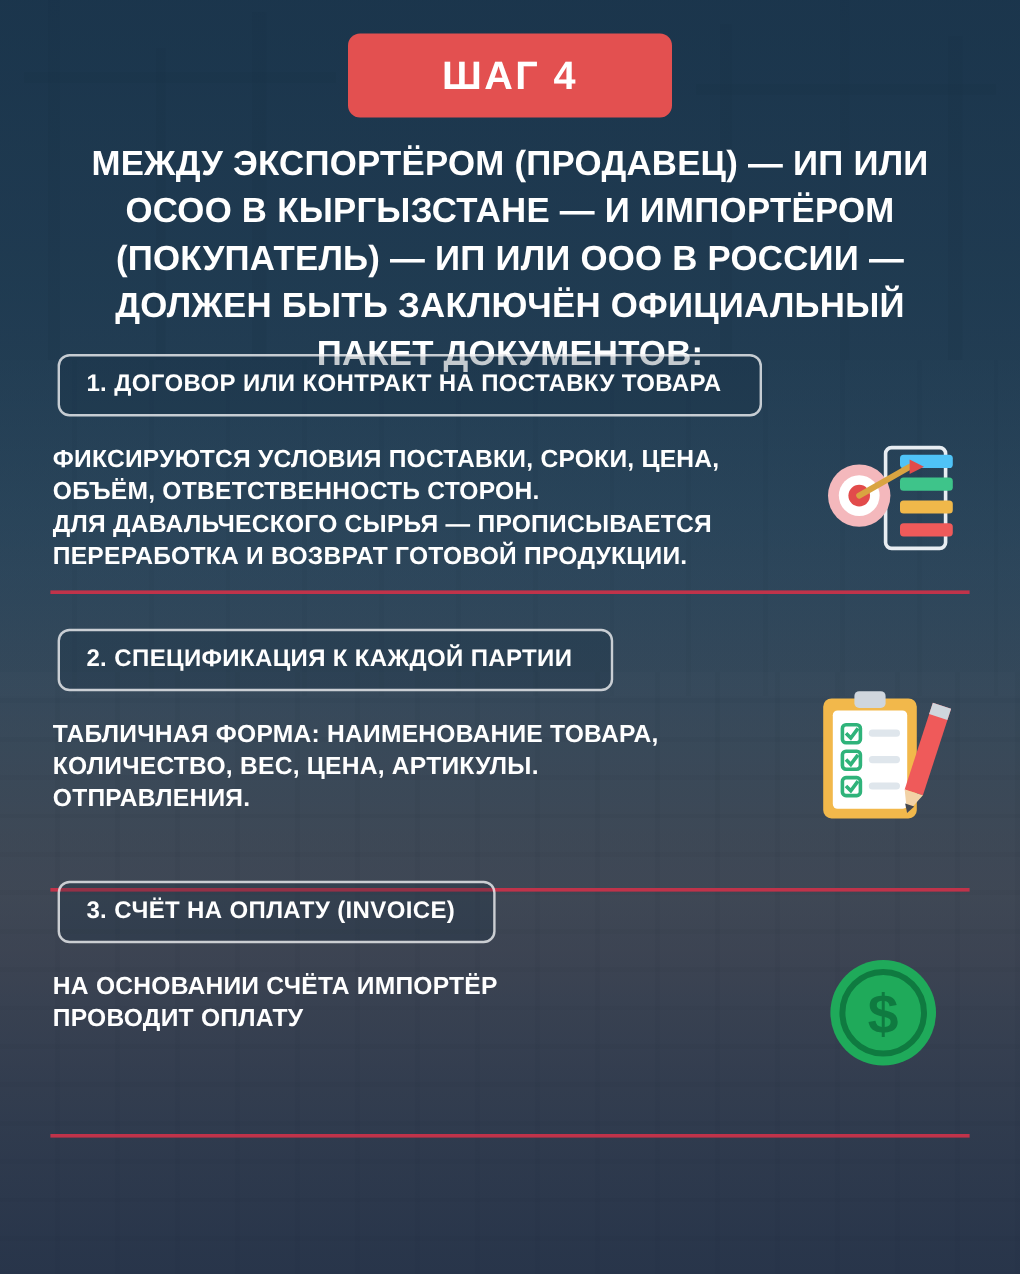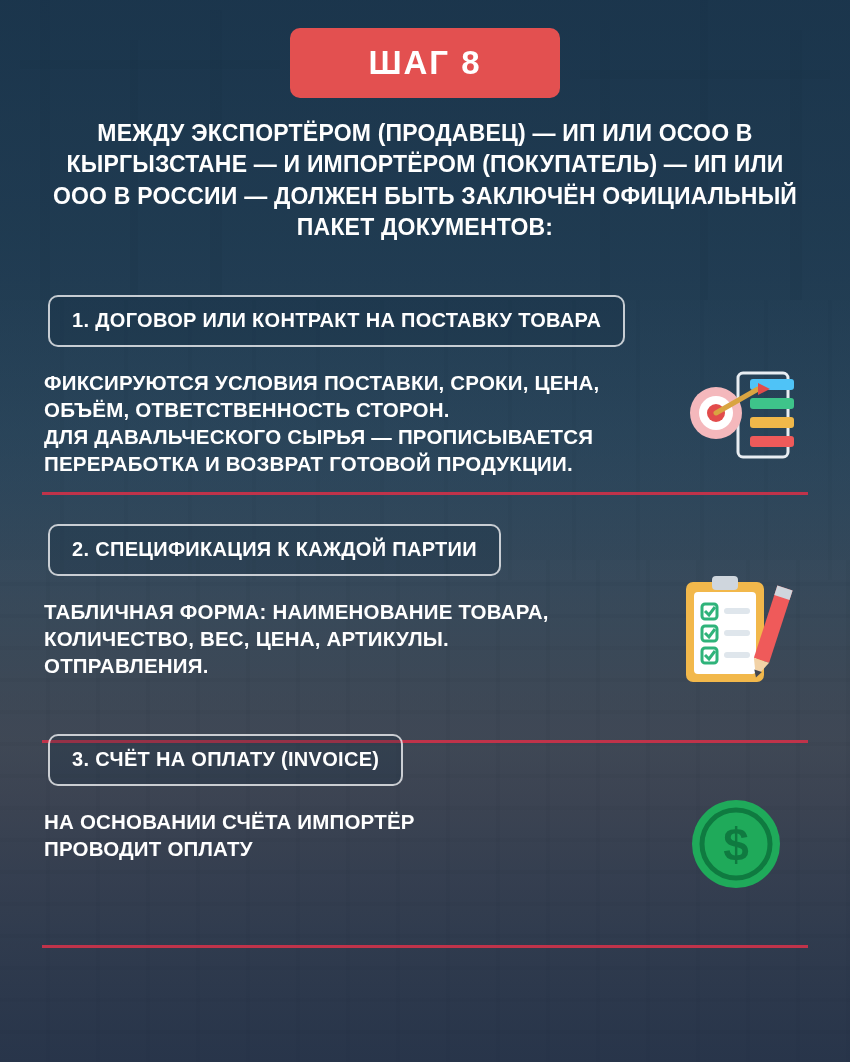--- a/index.html
+++ b/index.html
@@ -58,36 +58,36 @@
     border-radius: 10px;
     display: flex; align-items: center; justify-content: center;
     color: #ffffff;
     font-size: 33px; font-weight: bold; letter-spacing: 2px;
   }
 
   .intro {
     position: absolute; top: 118px; left: 45px; width: 760px;
     text-align: center;
     color: #ffffff;
-    font-size: 23px; font-weight: bold; line-height: 1.36;
+    font-size: 29px; font-weight: bold; line-height: 1.36;
     letter-spacing: 0.2px;
     text-transform: uppercase;
   }
 
   .section { position: absolute; left: 0; width: 850px; }
   .s1 { top: 295px; }
   .s2 { top: 524px; }
   .s3 { top: 734px; }
 
   .pill {
     display: inline-block;
     margin-left: 48px;
     border: 2px solid rgba(255,255,255,0.75);
     border-radius: 10px;
-    padding: 12px 22px 13px 22px;
+    padding: 12px 32px 13px 22px;
     color: #ffffff;
     font-size: 20px; font-weight: bold;
     letter-spacing: 0.3px;
     background: rgba(20,45,65,0.25);
     text-transform: uppercase;
   }
   .pill .num { margin-right: 6px; }
 
   .body-text {
     margin: 22px 0 0 44px;
@@ -126,21 +126,21 @@
   <div class="bg-crane c6"></div>
   <div class="bg-crane beam1"></div>
   <div class="bg-crane beam2"></div>
   <div class="containers2"></div>
   <div class="containers"></div>
   <div class="overlay-tint"></div>
 
   <div class="content">
 
     <div class="step-badge">
-      <span>ШАГ 8</span>
+      <span>ШАГ 4</span>
     </div>
 
     <div class="intro">МЕЖДУ ЭКСПОРТЁРОМ (ПРОДАВЕЦ) — ИП ИЛИ ОСОО В КЫРГЫЗСТАНЕ — И ИМПОРТЁРОМ (ПОКУПАТЕЛЬ) — ИП ИЛИ ООО В РОССИИ — ДОЛЖЕН БЫТЬ ЗАКЛЮЧЁН ОФИЦИАЛЬНЫЙ ПАКЕТ ДОКУМЕНТОВ:</div>
 
     <div class="section s1">
       <div class="pill">
         <span class="num">1.</span><span>ДОГОВОР ИЛИ КОНТРАКТ НА ПОСТАВКУ ТОВАРА</span>
       </div>
       <div class="body-text">
         <span class="line">ФИКСИРУЮТСЯ УСЛОВИЯ ПОСТАВКИ, СРОКИ, ЦЕНА,</span>

